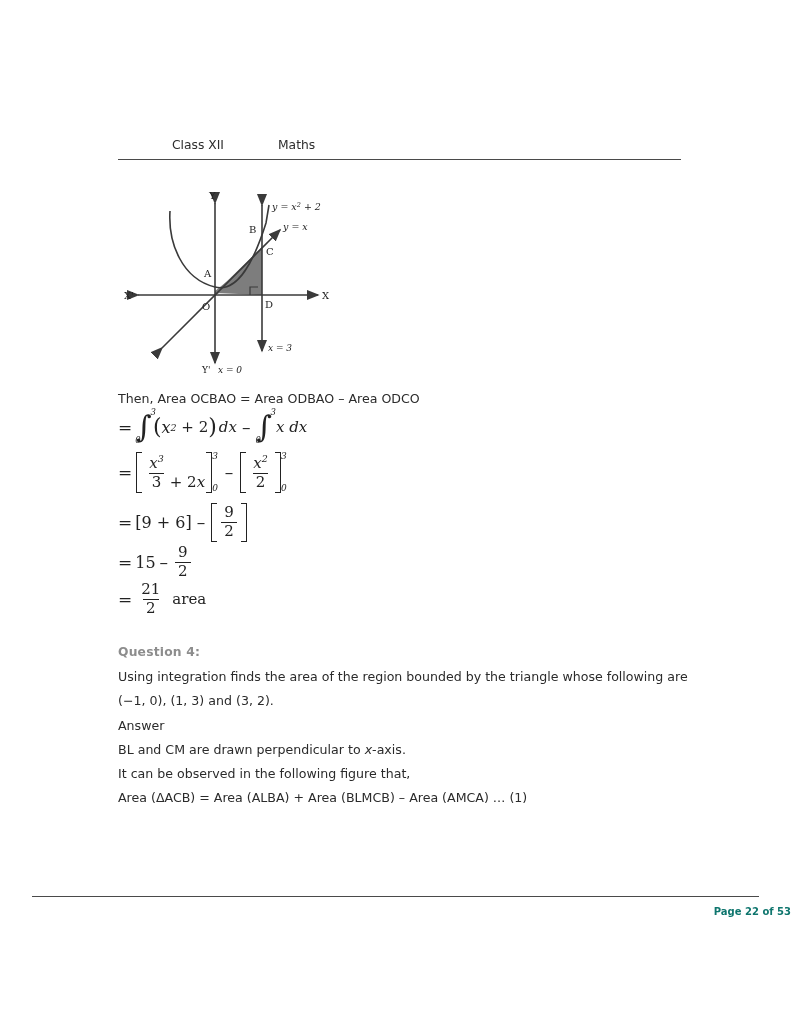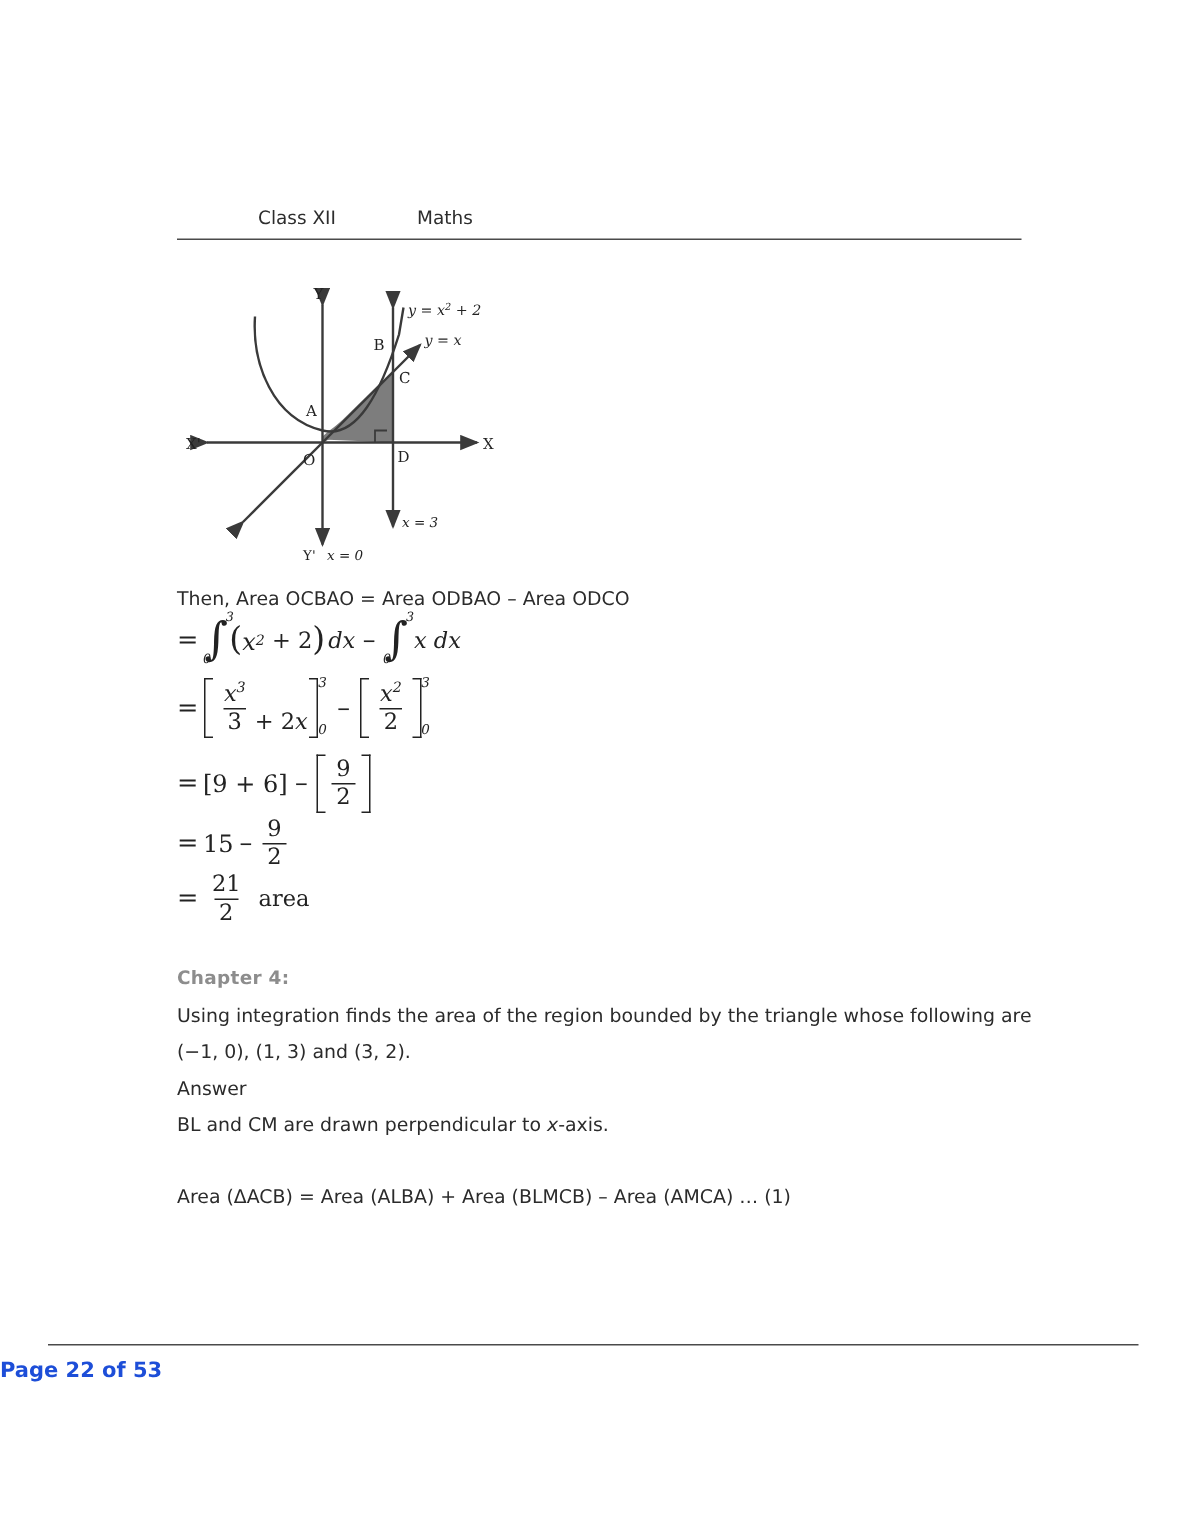--- a/index.html
+++ b/index.html
@@ -196,24 +196,24 @@
     top: 896px;
     width: 727px;
     height: 0;
     border-top: 1.6px solid #4a4a4a;
   }
   .footer-text {
     position: absolute;
     left: 0;
     top: 906px;
     width: 791px;
-    text-align: left;
-    font-size: 14px;
+    text-align: right;
+    font-size: 10px;
     font-weight: bold;
-    color: #1d4ed8;
+    color: #0f766e;
   }
 </style>
 </head>
 <body>
 
 <div class="page">
 
   <div class="header">
     <span class="h-left">Class XII</span>
     <span class="h-right">Maths</span>
@@ -360,25 +360,26 @@
     <span class="mrow">
       <span class="eq">=</span>
       <span class="frac">
         <span class="num">21</span>
         <span class="den">2</span>
       </span>
       <span class="units">area</span>
     </span>
   </div>
 
-  <div class="q-head">Chapter 4:</div>
+  <div class="q-head">Question 4:</div>
   <div class="para q-l1">Using integration finds the area of the region bounded by the triangle whose following are</div>
   <div class="para q-l2">(−1, 0), (1, 3) and (3, 2).</div>
   <div class="para q-l3">Answer</div>
   <div class="para q-l4">
     <span>BL and CM are drawn perpendicular to </span><span class="ital">x</span><span>-axis.</span>
   </div>
+  <div class="para q-l5">It can be observed in the following figure that,</div>
   <div class="para q-l6">Area (ΔACB) = Area (ALBA) + Area (BLMCB) – Area (AMCA) … (1)</div>
 
   <div class="footer-rule"></div>
   <div class="footer-text">Page 22 of 53</div>
 
 </div>
 
 </body></html>

